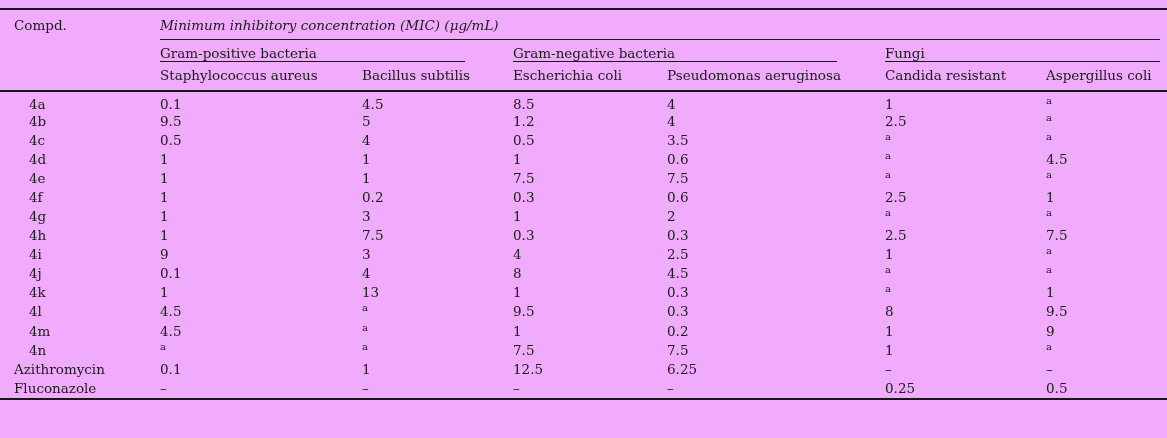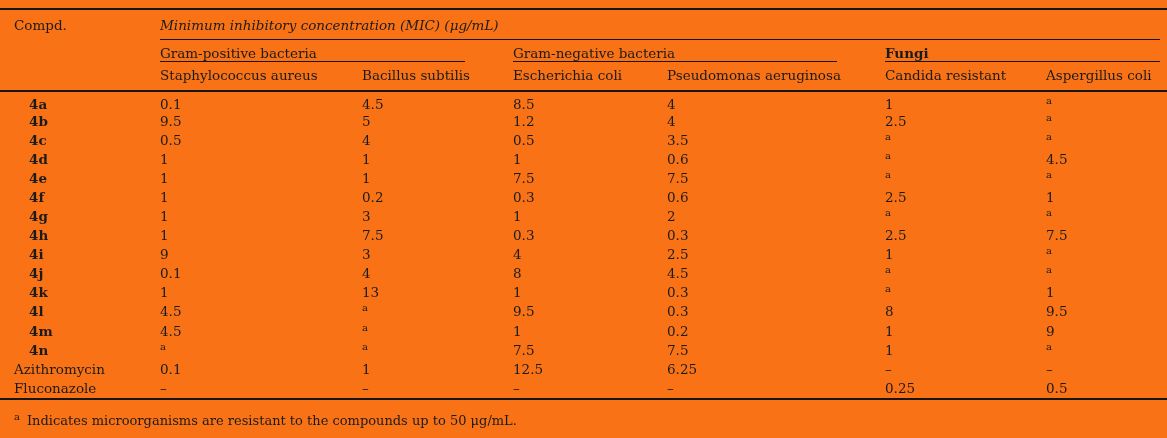--- a/index.html
+++ b/index.html
@@ -6,21 +6,21 @@
   html, body {
     background: #ffffff;
     width: 1167px;
     font-family: "DejaVu Serif", serif;
     color: #1b1b1b;
   }
   .page {
     width: 1167px;
     height: 438px;
     padding-top: 8px;
-    background: #f97316;
+    background: #f0abfc;
   }
   table {
     width: 1167px;
     border-collapse: collapse;
     table-layout: fixed;
     border-top: 2px solid #161616;
   }
   col.c1 { width: 160px; }
   col.c2 { width: 202px; }
   col.c3 { width: 151px; }
@@ -48,32 +48,32 @@
     border-bottom: 1.5px solid #161616;
     padding-bottom: 6px;
     margin-right: 7px;
     font-style: italic;
   }
   .group-cell { padding-top: 5px; }
   .group-cell .rule-inner {
     border-bottom: 1.5px solid #161616;
     margin-right: 48px;
   }
-  .group-cell .rule-inner.fungi { margin-right: 7px; font-weight: bold; }
+  .group-cell .rule-inner.fungi { margin-right: 7px; }
 
   .species-cell {
     padding: 5px 4px 7px 0;
   }
 
   tbody { border-bottom: 2px solid #161616; }
   tbody tr { height: 19.1px; }
   tbody tr:first-child td { padding-top: 4px; }
   tbody tr:last-child td { }
   td.compound { padding-left: 14px; }
-  td.compound.bold { font-weight: bold; padding-left: 29px; }
+  td.compound.bold { font-weight: normal; padding-left: 29px; }
   td sup.res {
     font-size: 10px;
     line-height: 1;
     vertical-align: super;
   }
 
   .footnote {
     padding: 11px 0 0 14px;
     font-size: 13px;
   }
@@ -264,16 +264,13 @@
           <td>–</td>
           <td>–</td>
           <td>–</td>
           <td>–</td>
           <td>0.25</td>
           <td>0.5</td>
         </tr>
       </tbody>
   </table>
 
-  <div class="footnote">
-    <sup>a</sup><span>Indicates microorganisms are resistant to the compounds up to 50 μg/mL.</span>
-  </div>
 </div>
 
 </body></html>

